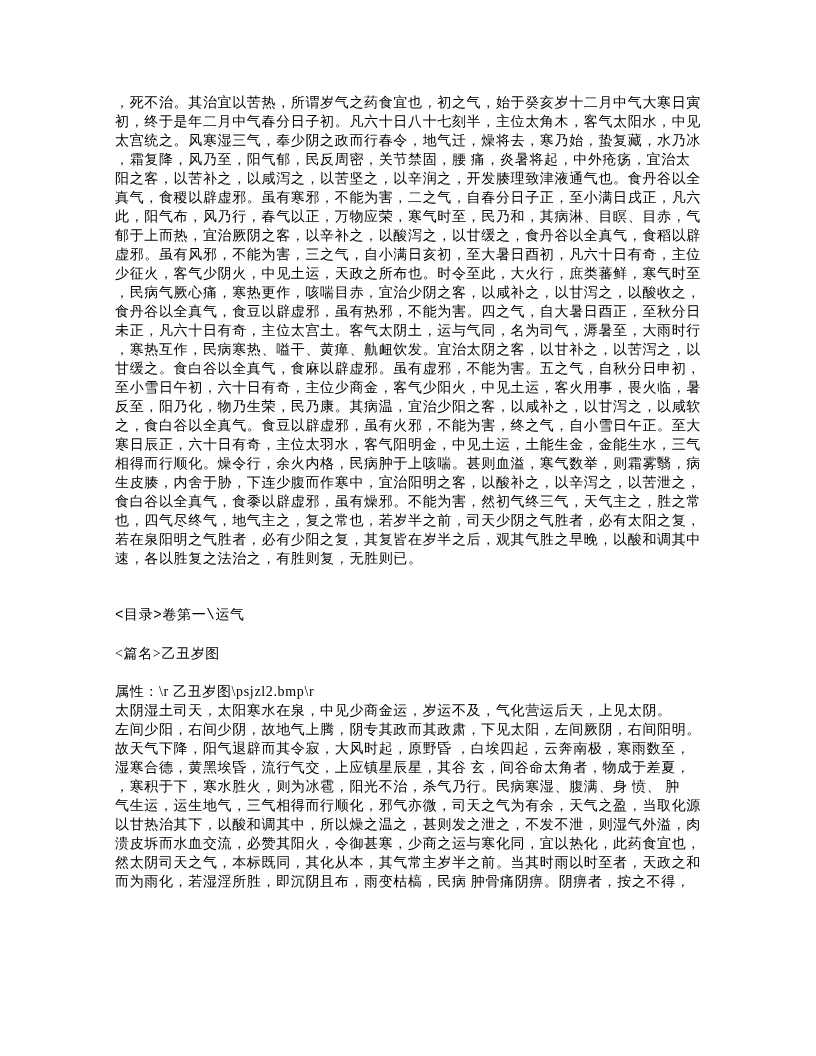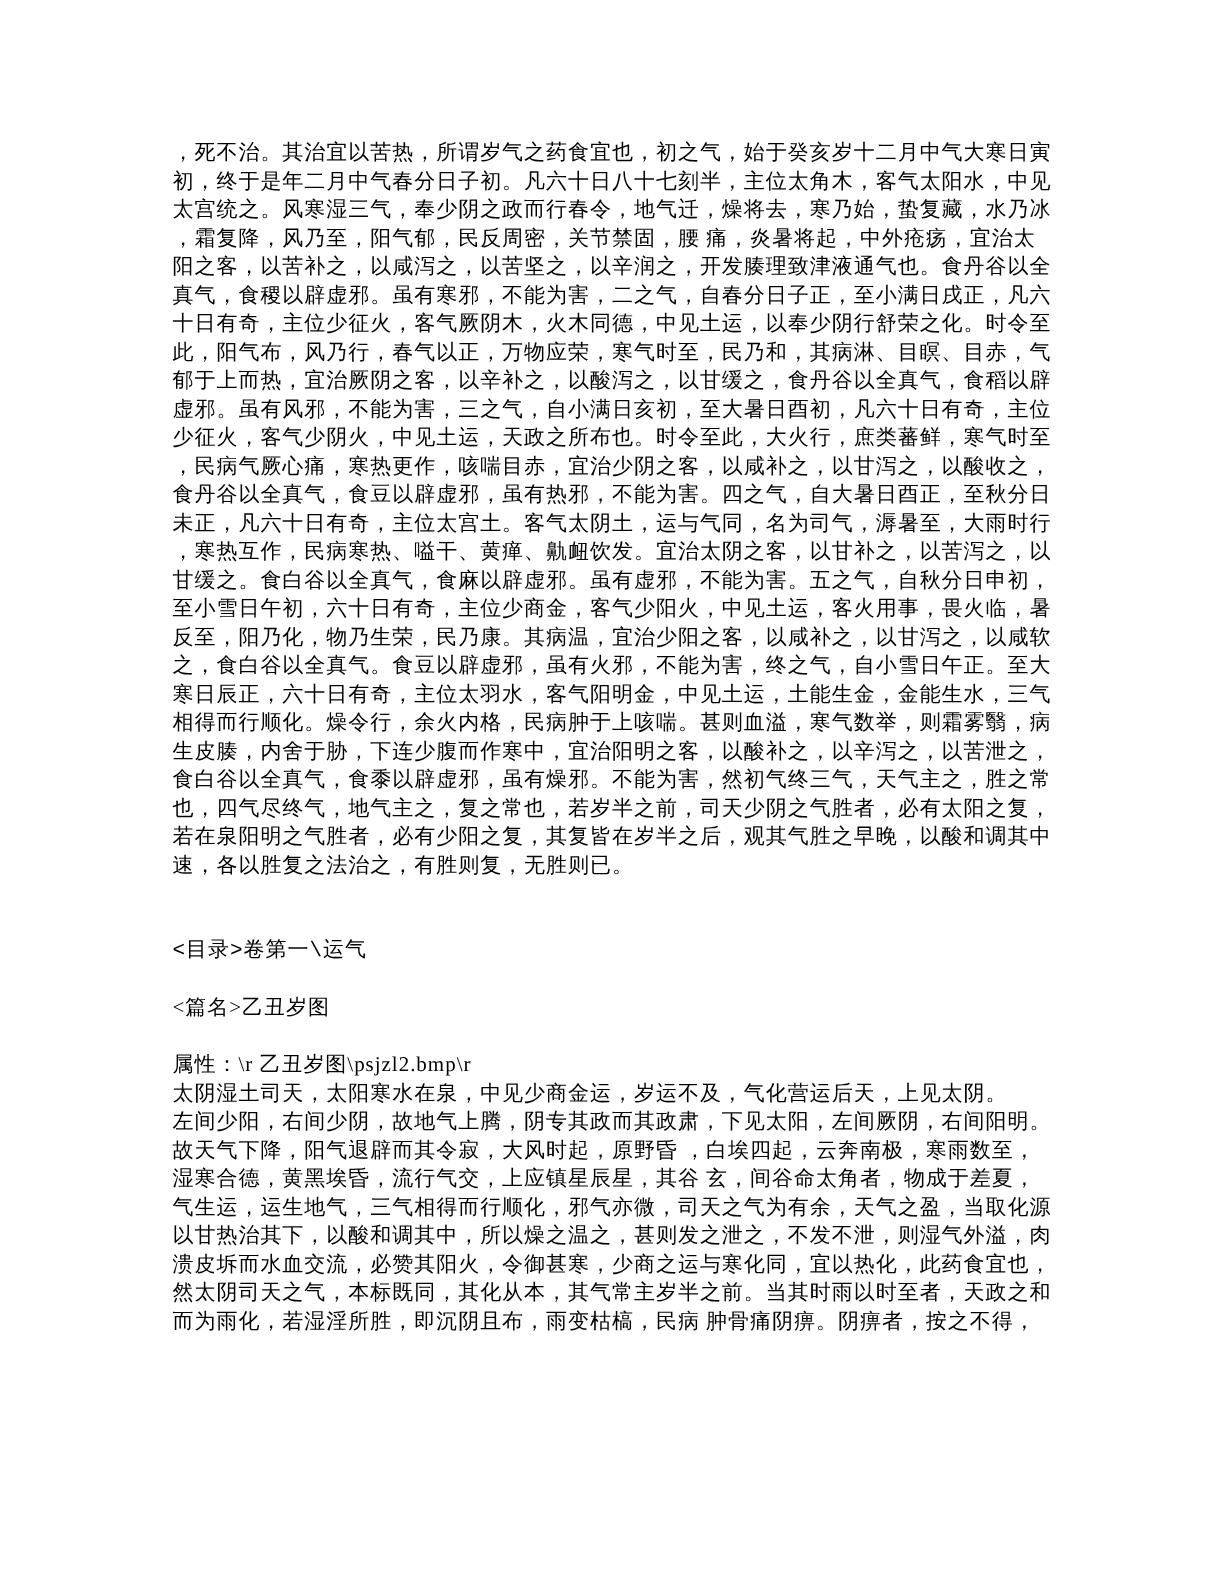--- a/index.html
+++ b/index.html
@@ -42,21 +42,20 @@
 <div class="page">
   <div class="text-content">
 
     <div>
         <div class="line">，死不治。其治宜以苦热，所谓岁气之药食宜也，初之气，始于癸亥岁十二月中气大寒日寅</div>
         <div class="line">初，终于是年二月中气春分日子初。凡六十日八十七刻半，主位太角木，客气太阳水，中见</div>
         <div class="line">太宫统之。风寒湿三气，奉少阴之政而行春令，地气迁，燥将去，寒乃始，蛰复藏，水乃冰</div>
         <div class="line">，霜复降，风乃至，阳气郁，民反周密，关节禁固，腰 痛，炎暑将起，中外疮疡，宜治太</div>
         <div class="line">阳之客，以苦补之，以咸泻之，以苦坚之，以辛润之，开发腠理致津液通气也。食丹谷以全</div>
         <div class="line">真气，食稷以辟虚邪。虽有寒邪，不能为害，二之气，自春分日子正，至小满日戌正，凡六</div>
-        <div class="line">十日有奇，主位少征火，客气厥阴木，火木同德，中见土运，以奉少阴行舒荣之化。时令至</div>
         <div class="line">此，阳气布，风乃行，春气以正，万物应荣，寒气时至，民乃和，其病淋、目瞑、目赤，气</div>
         <div class="line">郁于上而热，宜治厥阴之客，以辛补之，以酸泻之，以甘缓之，食丹谷以全真气，食稻以辟</div>
         <div class="line">虚邪。虽有风邪，不能为害，三之气，自小满日亥初，至大暑日酉初，凡六十日有奇，主位</div>
         <div class="line">少征火，客气少阴火，中见土运，天政之所布也。时令至此，大火行，庶类蕃鲜，寒气时至</div>
         <div class="line">，民病气厥心痛，寒热更作，咳喘目赤，宜治少阴之客，以咸补之，以甘泻之，以酸收之，</div>
         <div class="line">食丹谷以全真气，食豆以辟虚邪，虽有热邪，不能为害。四之气，自大暑日酉正，至秋分日</div>
         <div class="line">未正，凡六十日有奇，主位太宫土。客气太阴土，运与气同，名为司气，溽暑至，大雨时行</div>
         <div class="line">，寒热互作，民病寒热、嗌干、黄瘅、鼽衄饮发。宜治太阴之客，以甘补之，以苦泻之，以</div>
         <div class="line">甘缓之。食白谷以全真气，食麻以辟虚邪。虽有虚邪，不能为害。五之气，自秋分日申初，</div>
         <div class="line">至小雪日午初，六十日有奇，主位少商金，客气少阳火，中见土运，客火用事，畏火临，暑</div>
@@ -75,20 +74,21 @@
 
     <div class="line gap-1">&lt;篇名&gt;乙丑岁图</div>
 
     <div class="line gap-1">属性：\r 乙丑岁图\psjzl2.bmp\r</div>
 
     <div>
         <div class="line">太阴湿土司天，太阳寒水在泉，中见少商金运，岁运不及，气化营运后天，上见太阴。</div>
         <div class="line">左间少阳，右间少阴，故地气上腾，阴专其政而其政肃，下见太阳，左间厥阴，右间阳明。</div>
         <div class="line">故天气下降，阳气退辟而其令寂，大风时起，原野昏 ，白埃四起，云奔南极，寒雨数至，</div>
         <div class="line">湿寒合德，黄黑埃昏，流行气交，上应镇星辰星，其谷 玄，间谷命太角者，物成于差夏，</div>
+        <div class="line">，寒积于下，寒水胜火，则为冰雹，阳光不治，杀气乃行。民病寒湿、腹满、身 愤、 肿</div>
         <div class="line">气生运，运生地气，三气相得而行顺化，邪气亦微，司天之气为有余，天气之盈，当取化源</div>
         <div class="line">以甘热治其下，以酸和调其中，所以燥之温之，甚则发之泄之，不发不泄，则湿气外溢，肉</div>
         <div class="line">溃皮坼而水血交流，必赞其阳火，令御甚寒，少商之运与寒化同，宜以热化，此药食宜也，</div>
         <div class="line">然太阴司天之气，本标既同，其化从本，其气常主岁半之前。当其时雨以时至者，天政之和</div>
         <div class="line">而为雨化，若湿淫所胜，即沉阴且布，雨变枯槁，民病 肿骨痛阴痹。阴痹者，按之不得，</div>
       </div>
 
   </div>
 </div>
 

